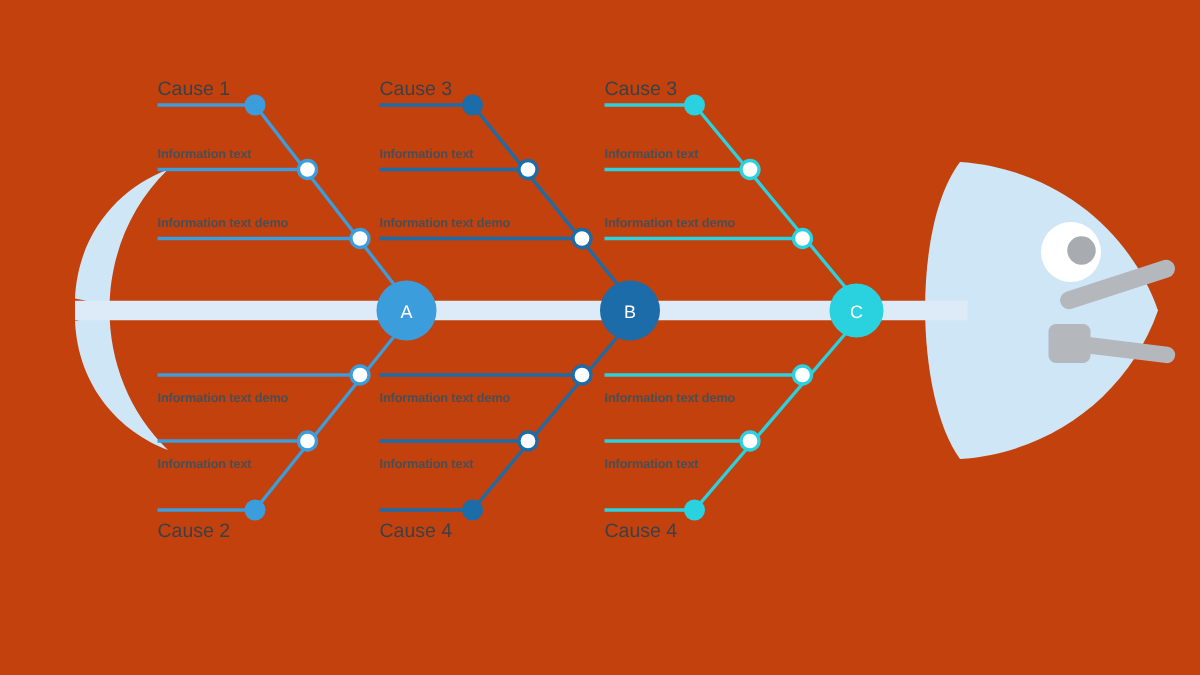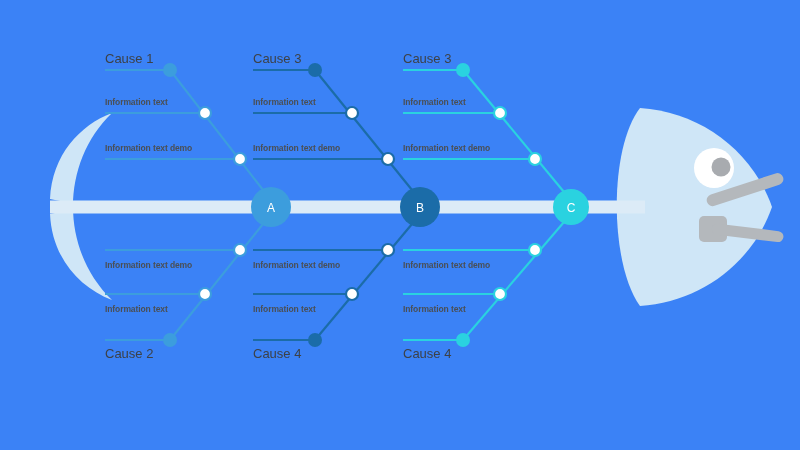--- a/index.html
+++ b/index.html
@@ -10,21 +10,21 @@
   body {
     width: 800px;
     height: 450px;
     overflow: hidden;
     font-family: "Liberation Sans", sans-serif;
   }
   #stage {
     position: relative;
     width: 800px;
     height: 450px;
-    background: #3b82f6;
+    background: #c2410c;
   }
   #diagram {
     position: absolute;
     left: 0;
     top: 0;
     width: 800px;
     height: 450px;
     display: block;
   }
   .info-label {

